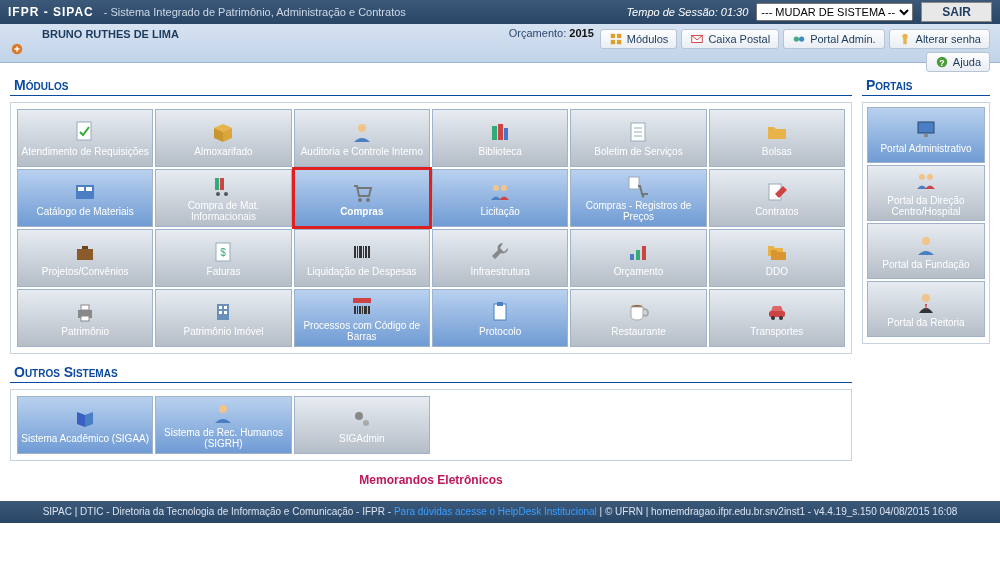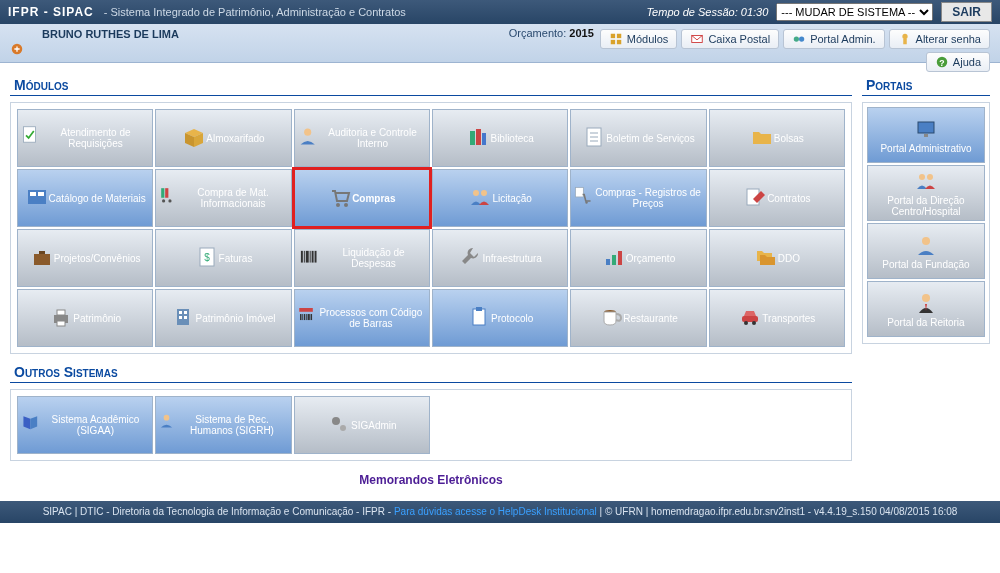--- a/index.html
+++ b/index.html
@@ -5,21 +5,21 @@
 * { box-sizing: border-box; margin: 0; padding: 0; }
 body { font-family: Verdana, Arial, sans-serif; font-size: 11px; background: #fff; color: #333; }
 
 
 .topbar { background: linear-gradient(#3d597a, #284566); color: #fff; height: 24px; display: flex; align-items: center; padding: 0 8px; font-size: 12px; }
 .topbar .brand { font-weight: bold; letter-spacing: 1px; }
 .topbar .subtitle { margin-left: 10px; font-size: 11px; color: #cdd9e6; }
 .topbar .spacer { flex: 1; }
 .topbar .session { font-style: italic; font-size: 11px; margin-right: 8px; }
 .topbar select { font-size: 11px; height: 18px; }
-.topbar .sair { background: #e8e8e8; color: #1c3b5e; font-weight: bold; padding: 2px 10px; margin-left: 8px; border: 1px solid #888; cursor: pointer; }
+.topbar .sair { background: #e8e8e8; color: #1c3b5e; font-weight: bold; padding: 2px 20px; margin-left: 8px; border: 1px solid #888; cursor: pointer; }
 
 
 .userbar { background: linear-gradient(#d6e2f1, #c1d3e8); border-bottom: 1px solid #9db4d1; padding: 4px 10px 6px; color: #2a4a6f; position: relative; }
 .userbar .username { font-weight: bold; font-size: 11px; color: #1b3a5c; padding-left: 32px; }
 .userbar .dept { color: #3a5d84; font-size: 10px; display: flex; align-items: center; gap: 4px; margin-top: 2px; }
 .userbar .dept .dept-icon { width: 14px; height: 14px; }
 .userbar .right { position: absolute; right: 10px; top: 3px; text-align: right; }
 .userbar .orc { font-size: 11px; color: #2a4a6f; }
 .userbar .orc b { color: #111; text-align: center; }
 .userbar .toolbar { display: flex; gap: 4px; margin-top: 2px; flex-wrap: wrap; justify-content: flex-end; }
@@ -28,34 +28,34 @@
 
 
 .main { display: flex; padding: 4px 10px 4px; gap: 10px; }
 .col-left { flex: 1; }
 .col-right { width: 128px; }
 
 .section-title { font-family: "Trebuchet MS", Verdana, sans-serif; font-weight: bold; font-variant: small-caps; color: #0b4aa0; font-size: 14px; border-bottom: 1px solid #0b4aa0; padding: 4px 4px 2px; margin: 6px 0 6px; }
 
 .modules-box { border: 1px solid #c8d3e0; padding: 6px; background: #fff; }
 .modules-grid { display: grid; grid-template-columns: repeat(6, 1fr); gap: 2px; }
-.module { height: 58px; border: 1px solid #9fb3ca; background: linear-gradient(#e7ecf2,#b5bdc7); color: #fff; text-align: center; font-size: 10px; display: flex; flex-direction: row; align-items: center; justify-content: center; cursor: pointer; line-height: 1.1; padding: 2px; }
+.module { height: 58px; border: 1px solid #9fb3ca; background: linear-gradient(#e7ecf2,#b5bdc7); color: #fff; text-align: center; font-size: 10px; display: flex; flex-direction: column; align-items: center; justify-content: center; cursor: pointer; line-height: 1.1; padding: 2px; }
 .module.blue { background: linear-gradient(#b9d1ef,#6f9bd4); }
 .module .m-icon { width: 24px; height: 24px; margin-bottom: 2px; }
 .module.highlight { outline: 3px solid #e02020; outline-offset: -1px; font-weight: bold; }
 
 .outros-grid { display: grid; grid-template-columns: repeat(6, 1fr); gap: 2px; }
 
 .portals-box { border: 1px solid #c8d3e0; padding: 4px; background: #fff; }
 .portal { height: 56px; border: 1px solid #9fb3ca; background: linear-gradient(#e7ecf2,#b5bdc7); color: #fff; text-align: center; font-size: 10px; display: flex; flex-direction: column; align-items: center; justify-content: center; cursor: pointer; margin-bottom: 2px; line-height: 1.1; padding: 0; }
 .portal.blue { background: linear-gradient(#b9d1ef,#6f9bd4); }
 .portal .p-icon { width: 24px; height: 24px; margin-bottom: 2px; }
 
 .memo { text-align: center; margin: 12px 0 10px; }
-.memo a { color: #4c1d95; font-weight: bold; font-size: 12px; text-decoration: none; font-family: "Trebuchet MS", Verdana, sans-serif; }
+.memo a { color: #be185d; font-weight: bold; font-size: 12px; text-decoration: none; font-family: "Trebuchet MS", Verdana, sans-serif; }
 
 .footer { background: linear-gradient(#3d597a,#284566); color: #d9e3ef; font-size: 10px; text-align: center; padding: 4px 6px; line-height: 1.4; }
 .footer a { color: #3aa0ff; text-decoration: none; }
 
 
 svg { display: block; }
 </style>
 </head>
 <body>
 

